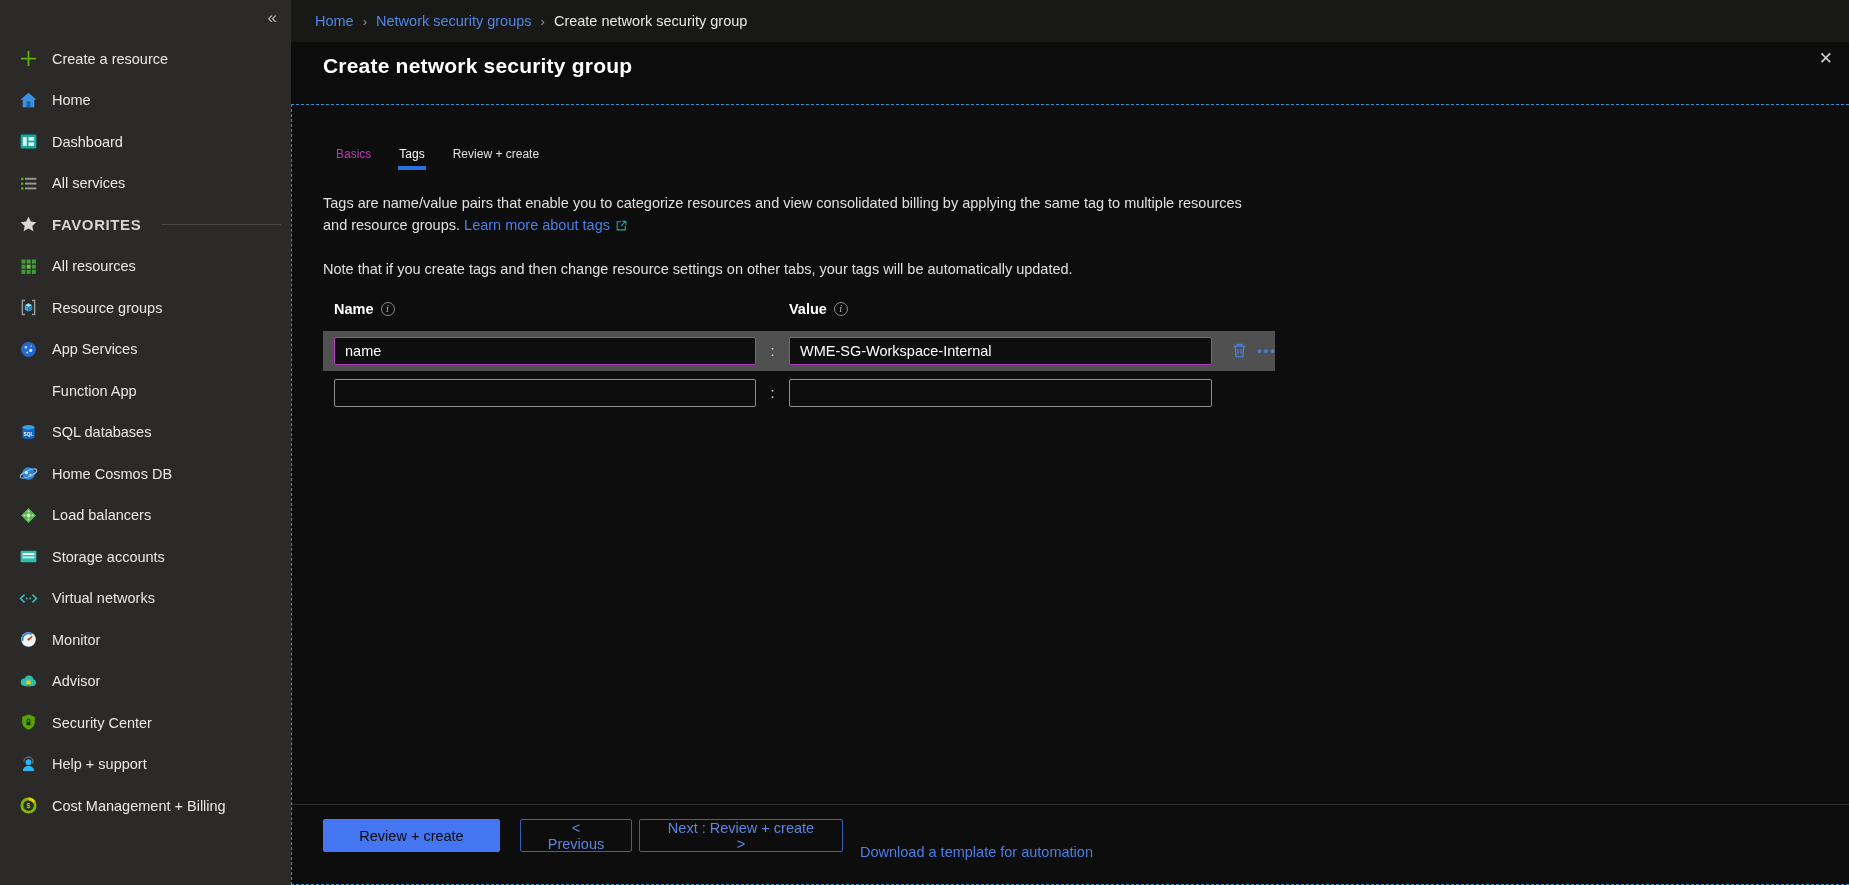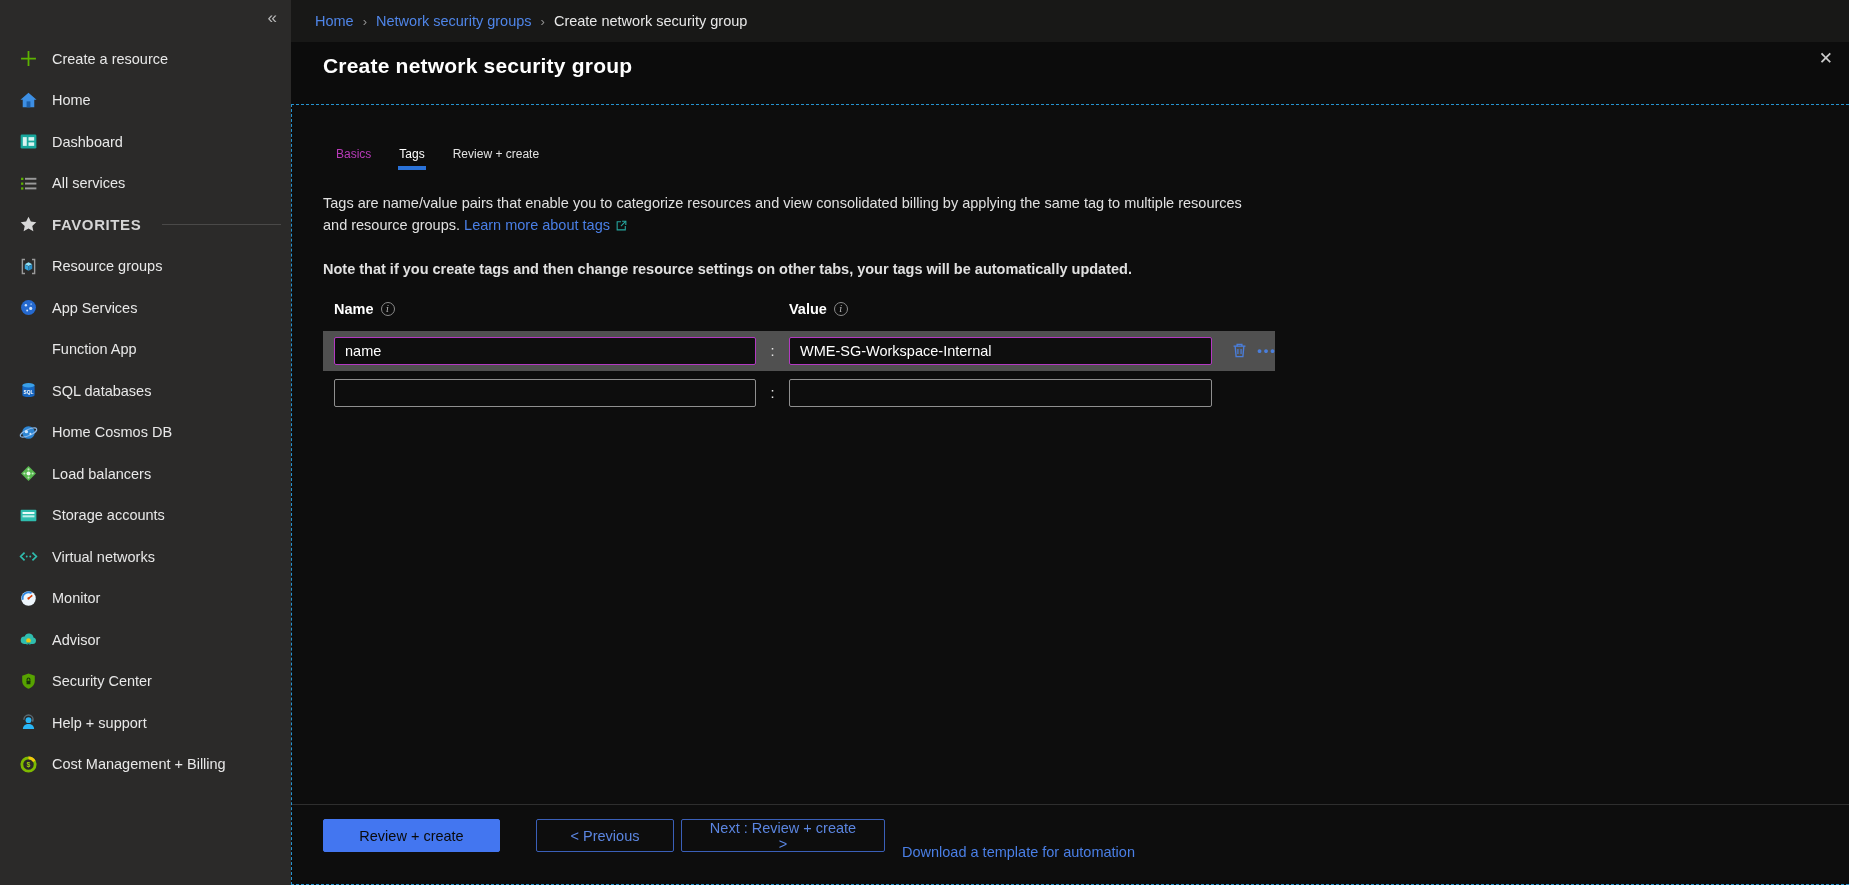--- a/index.html
+++ b/index.html
@@ -64,21 +64,21 @@
   .tab.active  { color:#ffffff; font-weight:normal; }
   .tab.active::after {
     content:""; position:absolute; left:12px; right:12px; bottom:0;
     height:4px; background:#2a72d8;
   }
 
   .desc { margin-top:22px; max-width:935px; line-height:1.55; color:#e0e0e0; }
   .body-link { color:#4a7fe6; cursor:pointer; }
   .ext-ic { display:inline-block; vertical-align:-2px; margin-left:5px; }
 
-  .note { margin-top:22px; color:#e0e0e0;font-weight:bold; }
+  .note { margin-top:22px; color:#e0e0e0; }
 
   
   .tag-table { margin-top:24px; width:952px; }
   .tag-grid {
     display:grid; grid-template-columns:422px 33px 423px 14px 26px 30px;
     align-items:center; padding-left:11px;margin-top:14px;
   }
   .tag-head { margin-bottom:9px; font-weight:bold; color:#ffffff; }
   .tag-head .hcell { display:flex; align-items:center; gap:7px; }
   .info-ic {
@@ -103,21 +103,21 @@
   .footer {
     position:absolute; left:0; right:0; bottom:0; height:80px;
     border-top:1px solid #2e2e2e; padding:14px 0 0 31px;
     display:flex; align-items:flex-start; gap:0;
   }
   .btn { height:33px; font-size:14.5px; border-radius:2px; cursor:pointer;
          font-family:"Liberation Sans", sans-serif; display:inline-flex;
          align-items:center; justify-content:center; }
   .btn-primary { background:#4376f0; color:#0a0a0a; border:1px solid #4376f0; width:177px; }
   .btn-outline { background:transparent; border:1px solid #3a5fb8; color:#5b85e0; padding:0 22px; }
-  .btn-prev { margin-left:36px; width:138px; }
+  .btn-prev { margin-left:20px; width:112px; }
   .btn-next { margin-left:7px; width:204px; }
   .footer-link { margin-left:17px; align-self:center; color:#4a7fe6; cursor:pointer; }
 </style>
 </head>
 <body>
 
 <nav class="sidebar">
   <span class="collapse">«</span>
   <div class="side-items" id="side-items">
       <div class="side-item">
@@ -162,20 +162,38 @@
         <span>All services</span>
       </div>
       <div class="side-item section">
         <span class="ic">
           <svg viewBox="0 0 24 24">
             <path d="M12 3l2.7 5.7 6.2.7-4.6 4.2 1.3 6.1-5.6-3.1-5.6 3.1 1.3-6.1L3.1 9.4l6.2-.7z" fill="#d8d8d8"></path>
           </svg>
         </span>
         <span>FAVORITES</span>
         <span class="rule"></span>
+      </div>
+      <div class="side-item">
+        <span class="ic">
+          <svg viewBox="0 0 24 24">
+            <g fill="#3f9c35">
+              <rect x="4" y="4" width="4.6" height="4.6"></rect>
+              <rect x="9.9" y="4" width="4.6" height="4.6"></rect>
+              <rect x="15.8" y="4" width="4.6" height="4.6"></rect>
+              <rect x="4" y="9.9" width="4.6" height="4.6"></rect>
+              <rect x="9.9" y="9.9" width="4.6" height="4.6" fill="#6abf4b"></rect>
+              <rect x="15.8" y="9.9" width="4.6" height="4.6"></rect>
+              <rect x="4" y="15.8" width="4.6" height="4.6"></rect>
+              <rect x="9.9" y="15.8" width="4.6" height="4.6"></rect>
+              <rect x="15.8" y="15.8" width="4.6" height="4.6"></rect>
+            </g>
+          </svg>
+        </span>
+        <span>All resources</span>
       </div>
       <div class="side-item">
         <span class="ic">
           <svg viewBox="0 0 24 24">
             <path d="M8 4H5v16h3" fill="none" stroke="#9a9a9a" stroke-width="1.6"></path>
             <path d="M16 4h3v16h-3" fill="none" stroke="#9a9a9a" stroke-width="1.6"></path>
             <path d="M12 7.2l4.3 2.1-4.3 2.1-4.3-2.1z" fill="#8ee0f9"></path>
             <path d="M7.7 9.6v5l4.3 2.2v-5.1z" fill="#3aa7dd"></path>
             <path d="M16.3 9.6v5L12 16.8v-5.1z" fill="#2b8cc4"></path>
           </svg>

